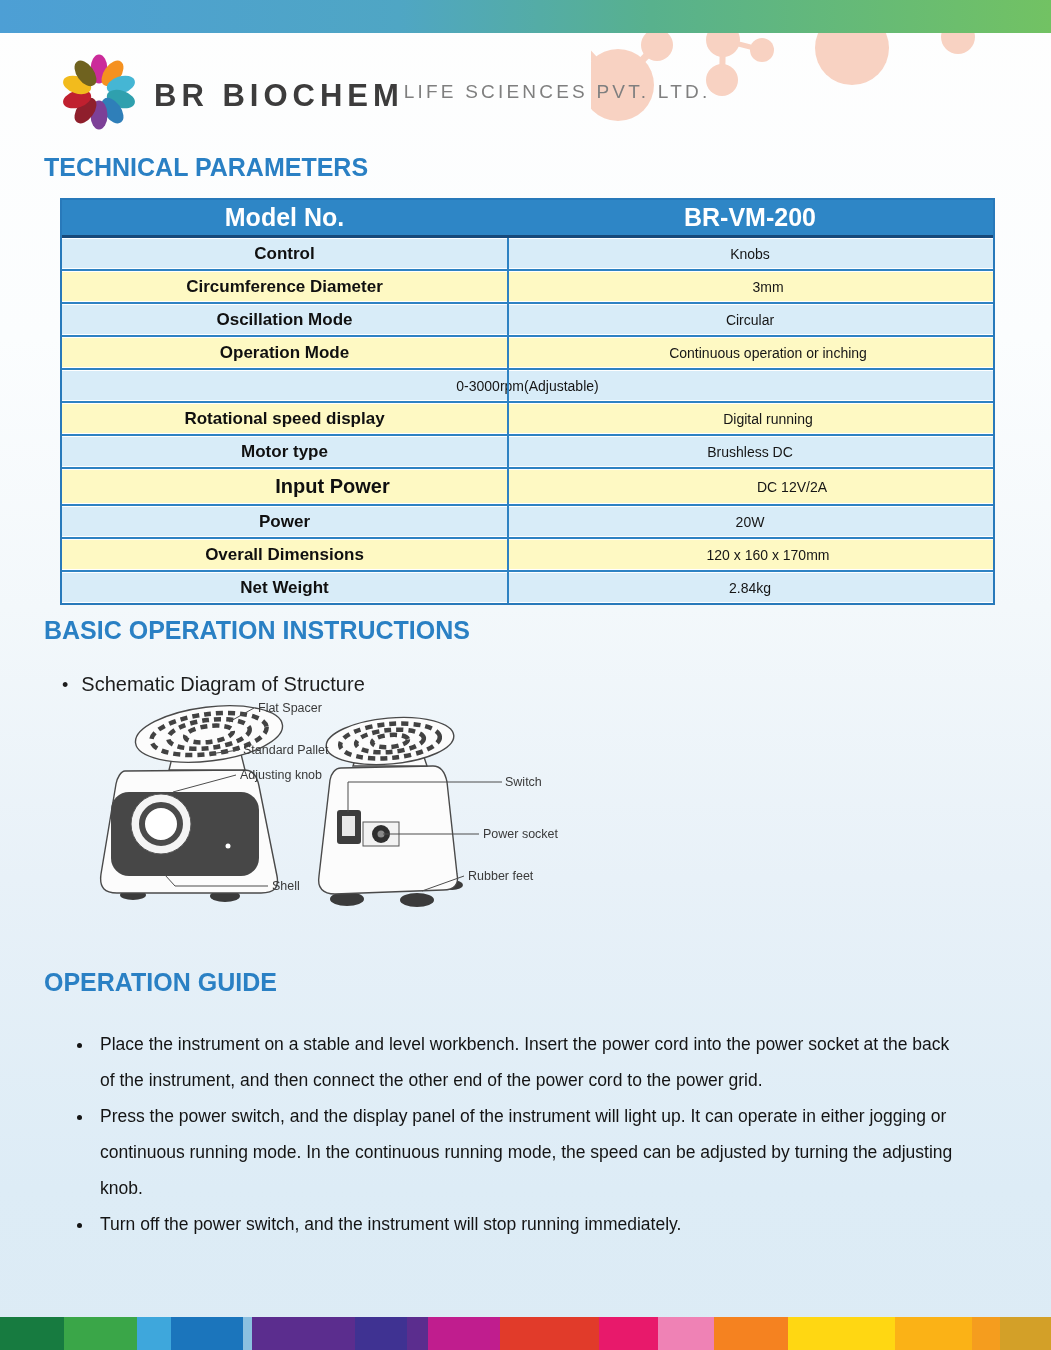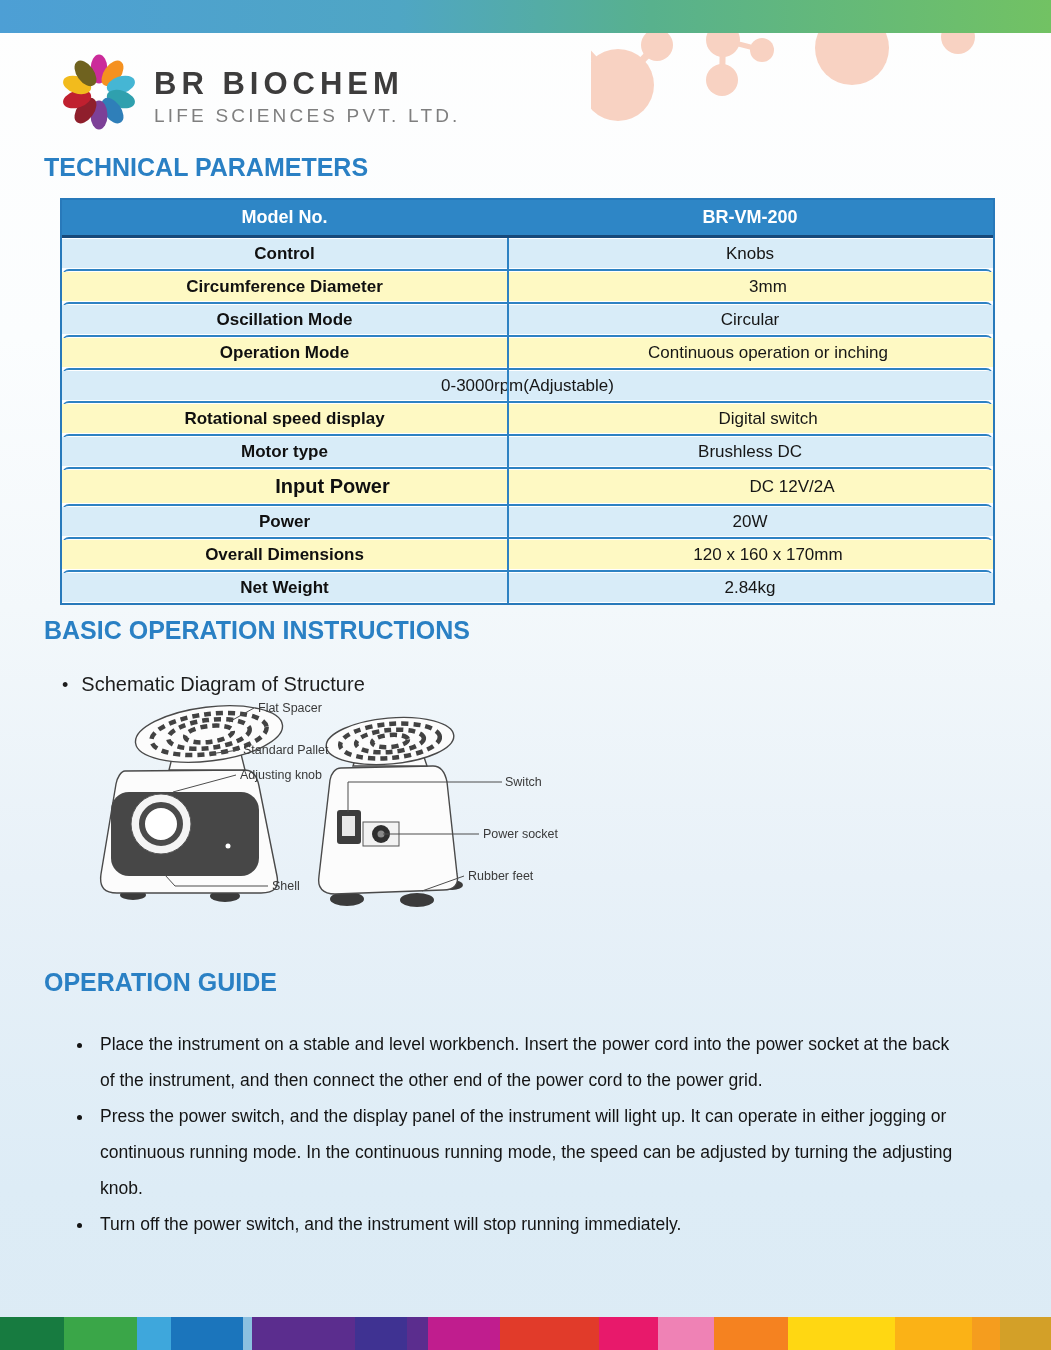--- a/index.html
+++ b/index.html
@@ -9,44 +9,44 @@
 
   
   .topbar{position:absolute;left:0;top:0;width:100%;height:33px;
           background:linear-gradient(90deg,#4d9fd5 0%,#4fa6c4 38%,#58b18d 62%,#72c263 100%);}
 
   
   .molecules{position:absolute;right:0;top:33px;}
 
   
   .brand{position:absolute;left:60px;top:52px;display:flex;align-items:center;gap:16px;}
-  .brand-text{display:flex;flex-direction:column;margin-top:8px;}
+  .brand-text{display:flex;flex-direction:row;margin-top:8px;}
   .brand-name{font-size:31px;font-weight:bold;letter-spacing:5px;color:#3d3c3c;white-space:nowrap;}
   .brand-sub{font-size:19px;letter-spacing:3.2px;color:#7f7f7f;margin-top:3px;white-space:nowrap;}
 
   
   .sec-title{position:absolute;left:44px;font-size:25px;font-weight:bold;color:#2a80c4;}
   #tech-title{top:153px;}
   #basic-title{top:616px;}
   #guide-title{top:968px;}
 
   
   .param-table{position:absolute;left:60px;top:198px;width:935px;border:2px solid #2879ba;background:#fff;box-sizing:border-box;}
   .pt-head{display:flex;background:#2e86c6;border-bottom:3px solid #17497a;}
-  .pt-head .hc{height:35px;line-height:35px;text-align:center;color:#fff;font-weight:bold;font-size:18px;}
+  .pt-head .hc{height:35px;line-height:35px;text-align:center;color:#fff;font-weight:bold;font-size:25px;}
   .c1{width:47.8%;}
   .c2{flex:1;}
-  .pt-row{border-top:2px solid #2e82c3;border-radius:7px;}
+  .pt-row{border-top:2px solid #2e82c3;}
   .pt-row.first{border-top:none;}
   .pt-row-in{display:flex;align-items:center;height:29px;margin:1px 0;}
   .pt-row.big .pt-row-in{height:33px;}
   .pt-row.blue .pt-row-in{background:#d8ecf8;}
   .pt-row.gray .pt-row-in{background:#fef9c3;gap:36px;}
   .cl{width:47.8%;text-align:center;font-weight:bold;font-size:17px;color:#101010;}
-  .cv{flex:1;text-align:center;font-size:17px;color:#161616;}
+  .cv{flex:1;text-align:center;font-size:14px;color:#161616;}
   .pt-row.big .cl{font-size:20px;padding-left:48px;}
   .pt-divider{position:absolute;top:38px;bottom:0;left:47.8%;width:2px;background:#2e82c3;}
 
   
   .schem-bullet{position:absolute;left:62px;top:673px;font-size:20px;color:#1d1d1d;display:flex;gap:13px;align-items:baseline;}
   .schem-bullet .dot{font-size:18px;}
 
   
   .diagram{position:absolute;left:95px;top:696px;}
   .diagram text{font-size:12.5px;fill:#3a3a3a;}
@@ -141,21 +141,21 @@
         </div>
       </div>
     <div class="pt-row blue">
         <div class="pt-row-in">
       <div class="cv">0-3000rpm(Adjustable)</div>
         </div>
       </div>
     <div class="pt-row gray">
         <div class="pt-row-in">
       <div class="cl">Rotational speed display</div>
-      <div class="cv">Digital switch</div>
+      <div class="cv">Digital running</div>
         </div>
       </div>
     <div class="pt-row blue">
         <div class="pt-row-in">
       <div class="cl">Motor type</div>
       <div class="cv">Brushless DC</div>
         </div>
       </div>
     <div class="pt-row gray big">
         <div class="pt-row-in">

